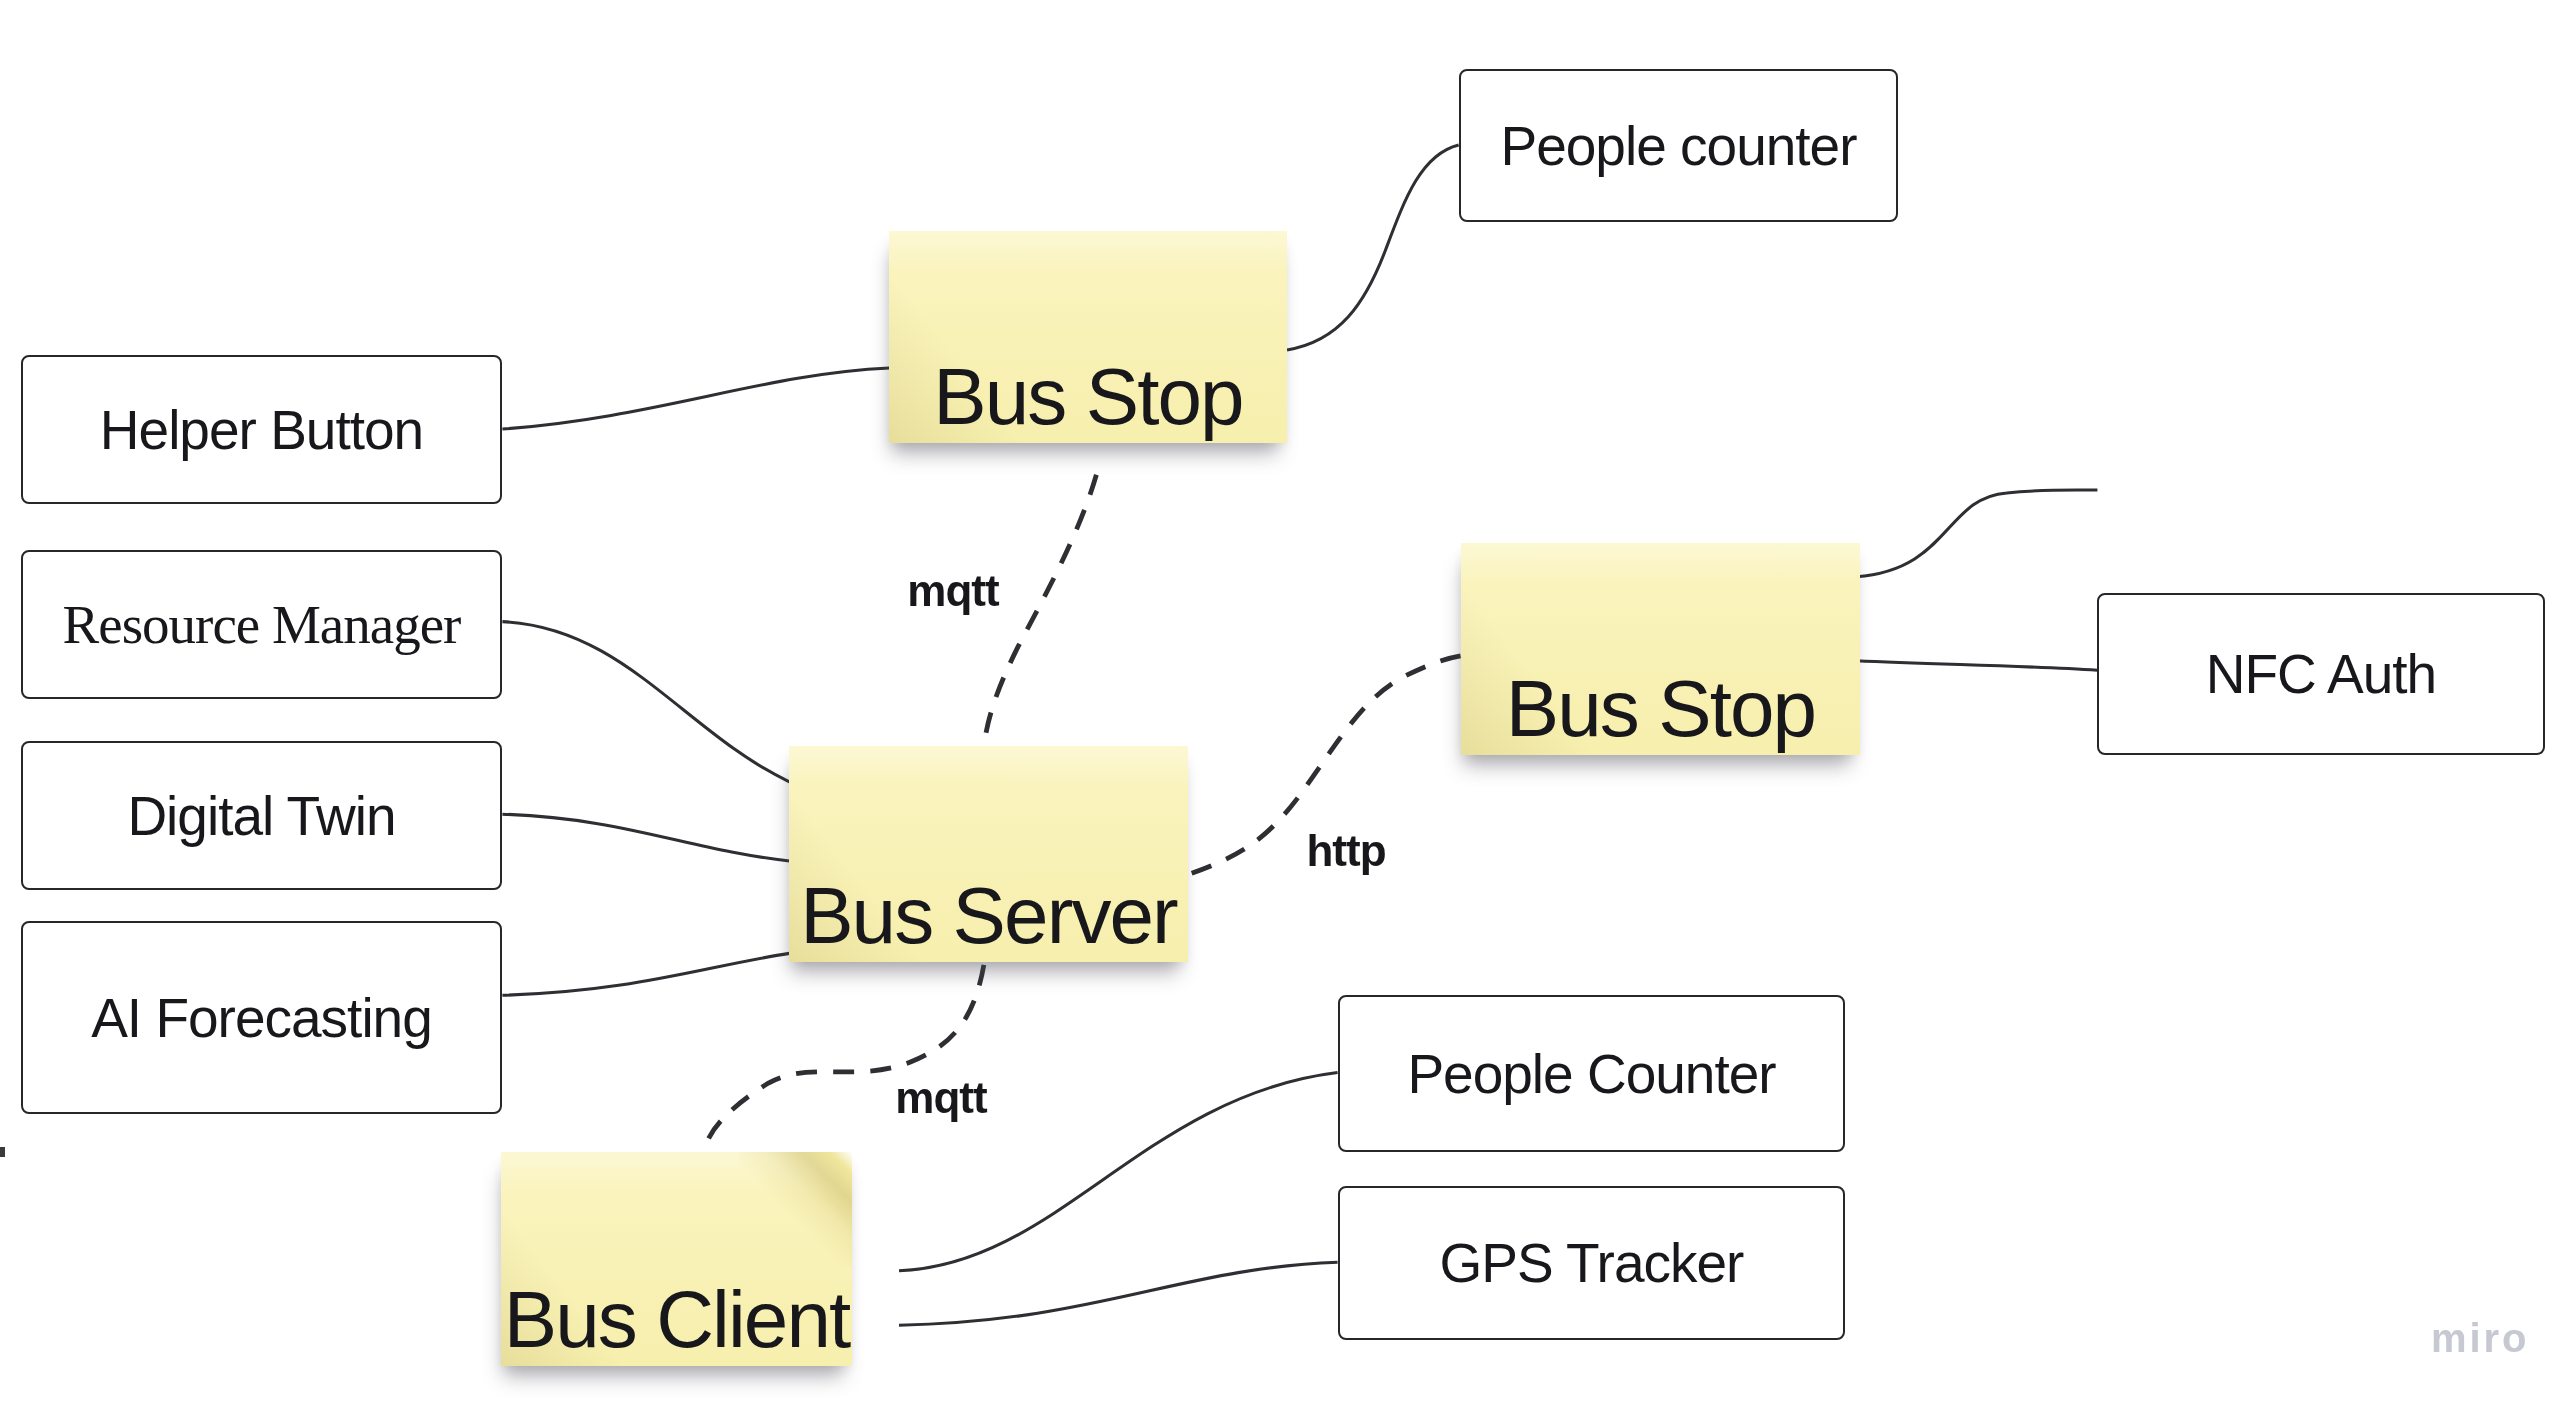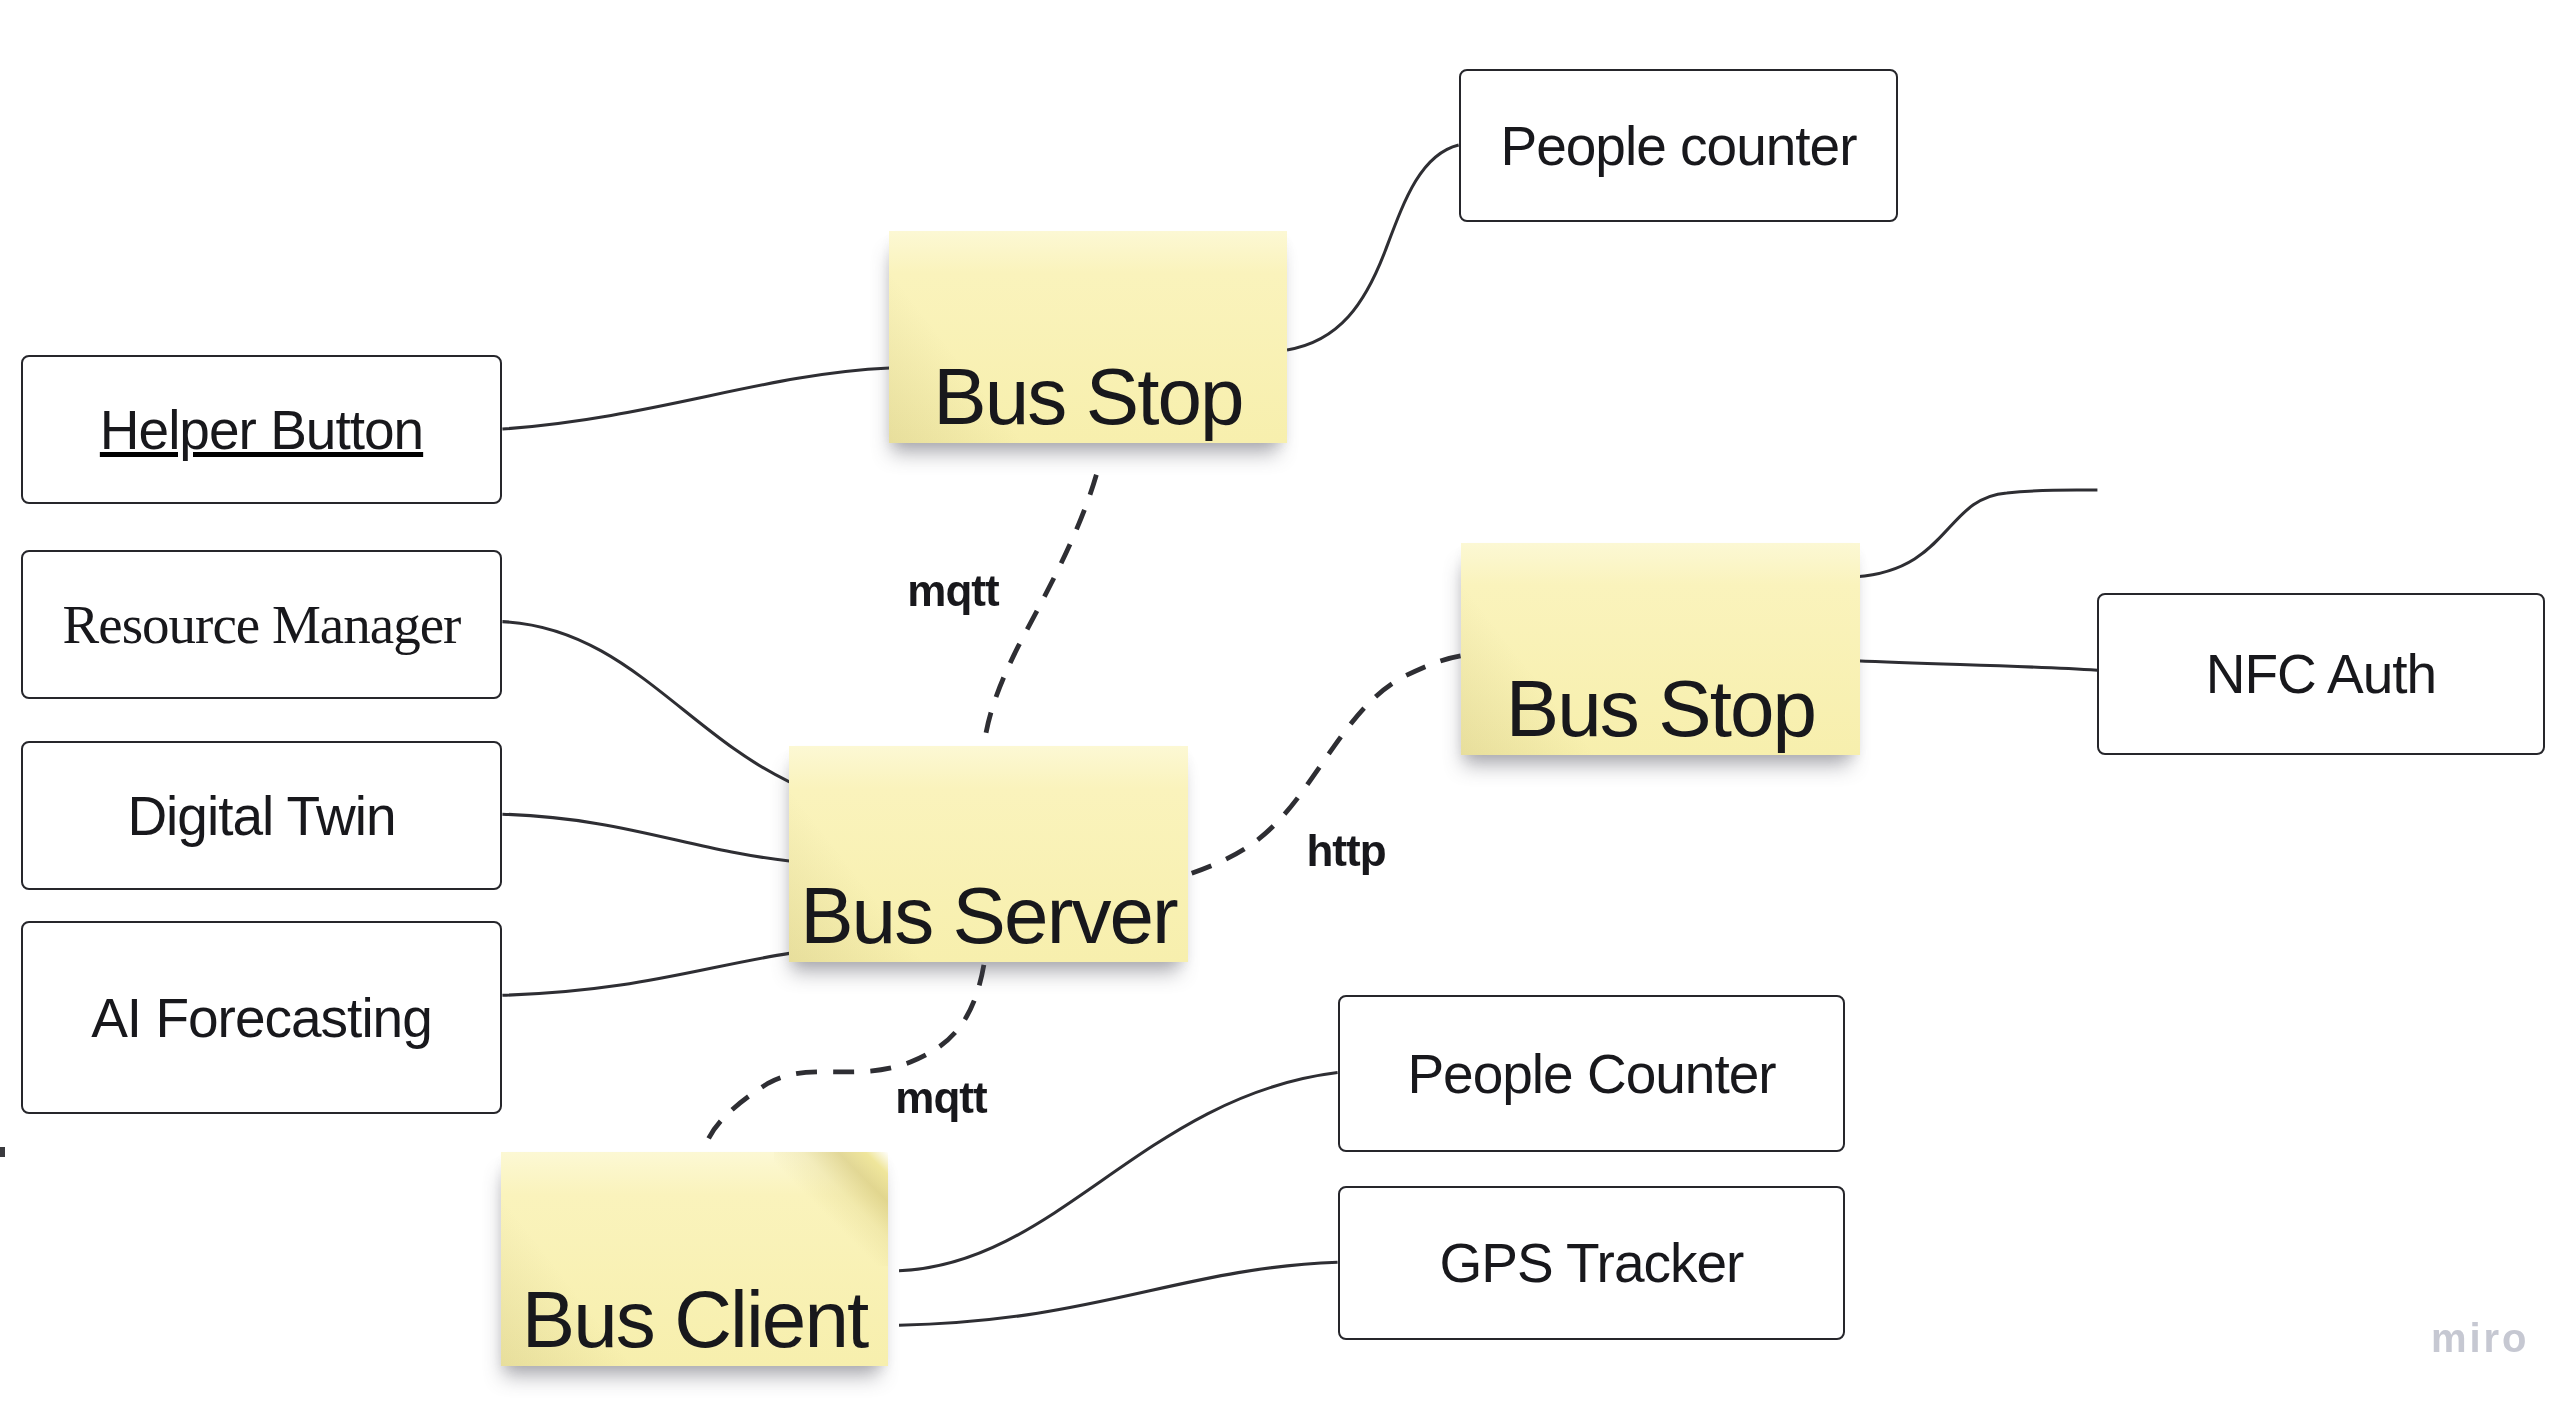--- a/index.html
+++ b/index.html
@@ -127,25 +127,25 @@
     <span class="sticky-label">Bus Stop</span>
   </div>
     <div class="sticky" style="left: 1461px; top: 543px; width: 399px; height: 212px;">
 
     <span class="sticky-label">Bus Stop</span>
   </div>
     <div class="sticky" style="left: 789px; top: 746px; width: 399px; height: 216px;">
 
     <span class="sticky-label">Bus Server</span>
   </div>
-    <div class="sticky curled" style="left: 501px; top: 1152px; width: 387px; height: 214px;">
+    <div class="sticky curled" style="left: 501px; top: 1152px; width: 351px; height: 214px;">
     <span class="curl"></span>
     <span class="sticky-label">Bus Client</span>
   </div>
-    <div class="node" style="left: 21px; top: 355px; width: 481px; height: 149px; text-decoration: underline;">
+    <div class="node" style="left: 21px; top: 355px; width: 481px; height: 149px;">
     <span class="node-label">Helper Button</span>
   </div>
     <div class="node" style="left: 21px; top: 550px; width: 481px; height: 149px; font-family: Liberation Serif, serif;">
     <span class="node-label">Resource Manager</span>
   </div>
     <div class="node" style="left: 21px; top: 741px; width: 481px; height: 149px;">
     <span class="node-label">Digital Twin</span>
   </div>
     <div class="node" style="left: 21px; top: 921px; width: 481px; height: 193px;">
     <span class="node-label">AI Forecasting</span>

